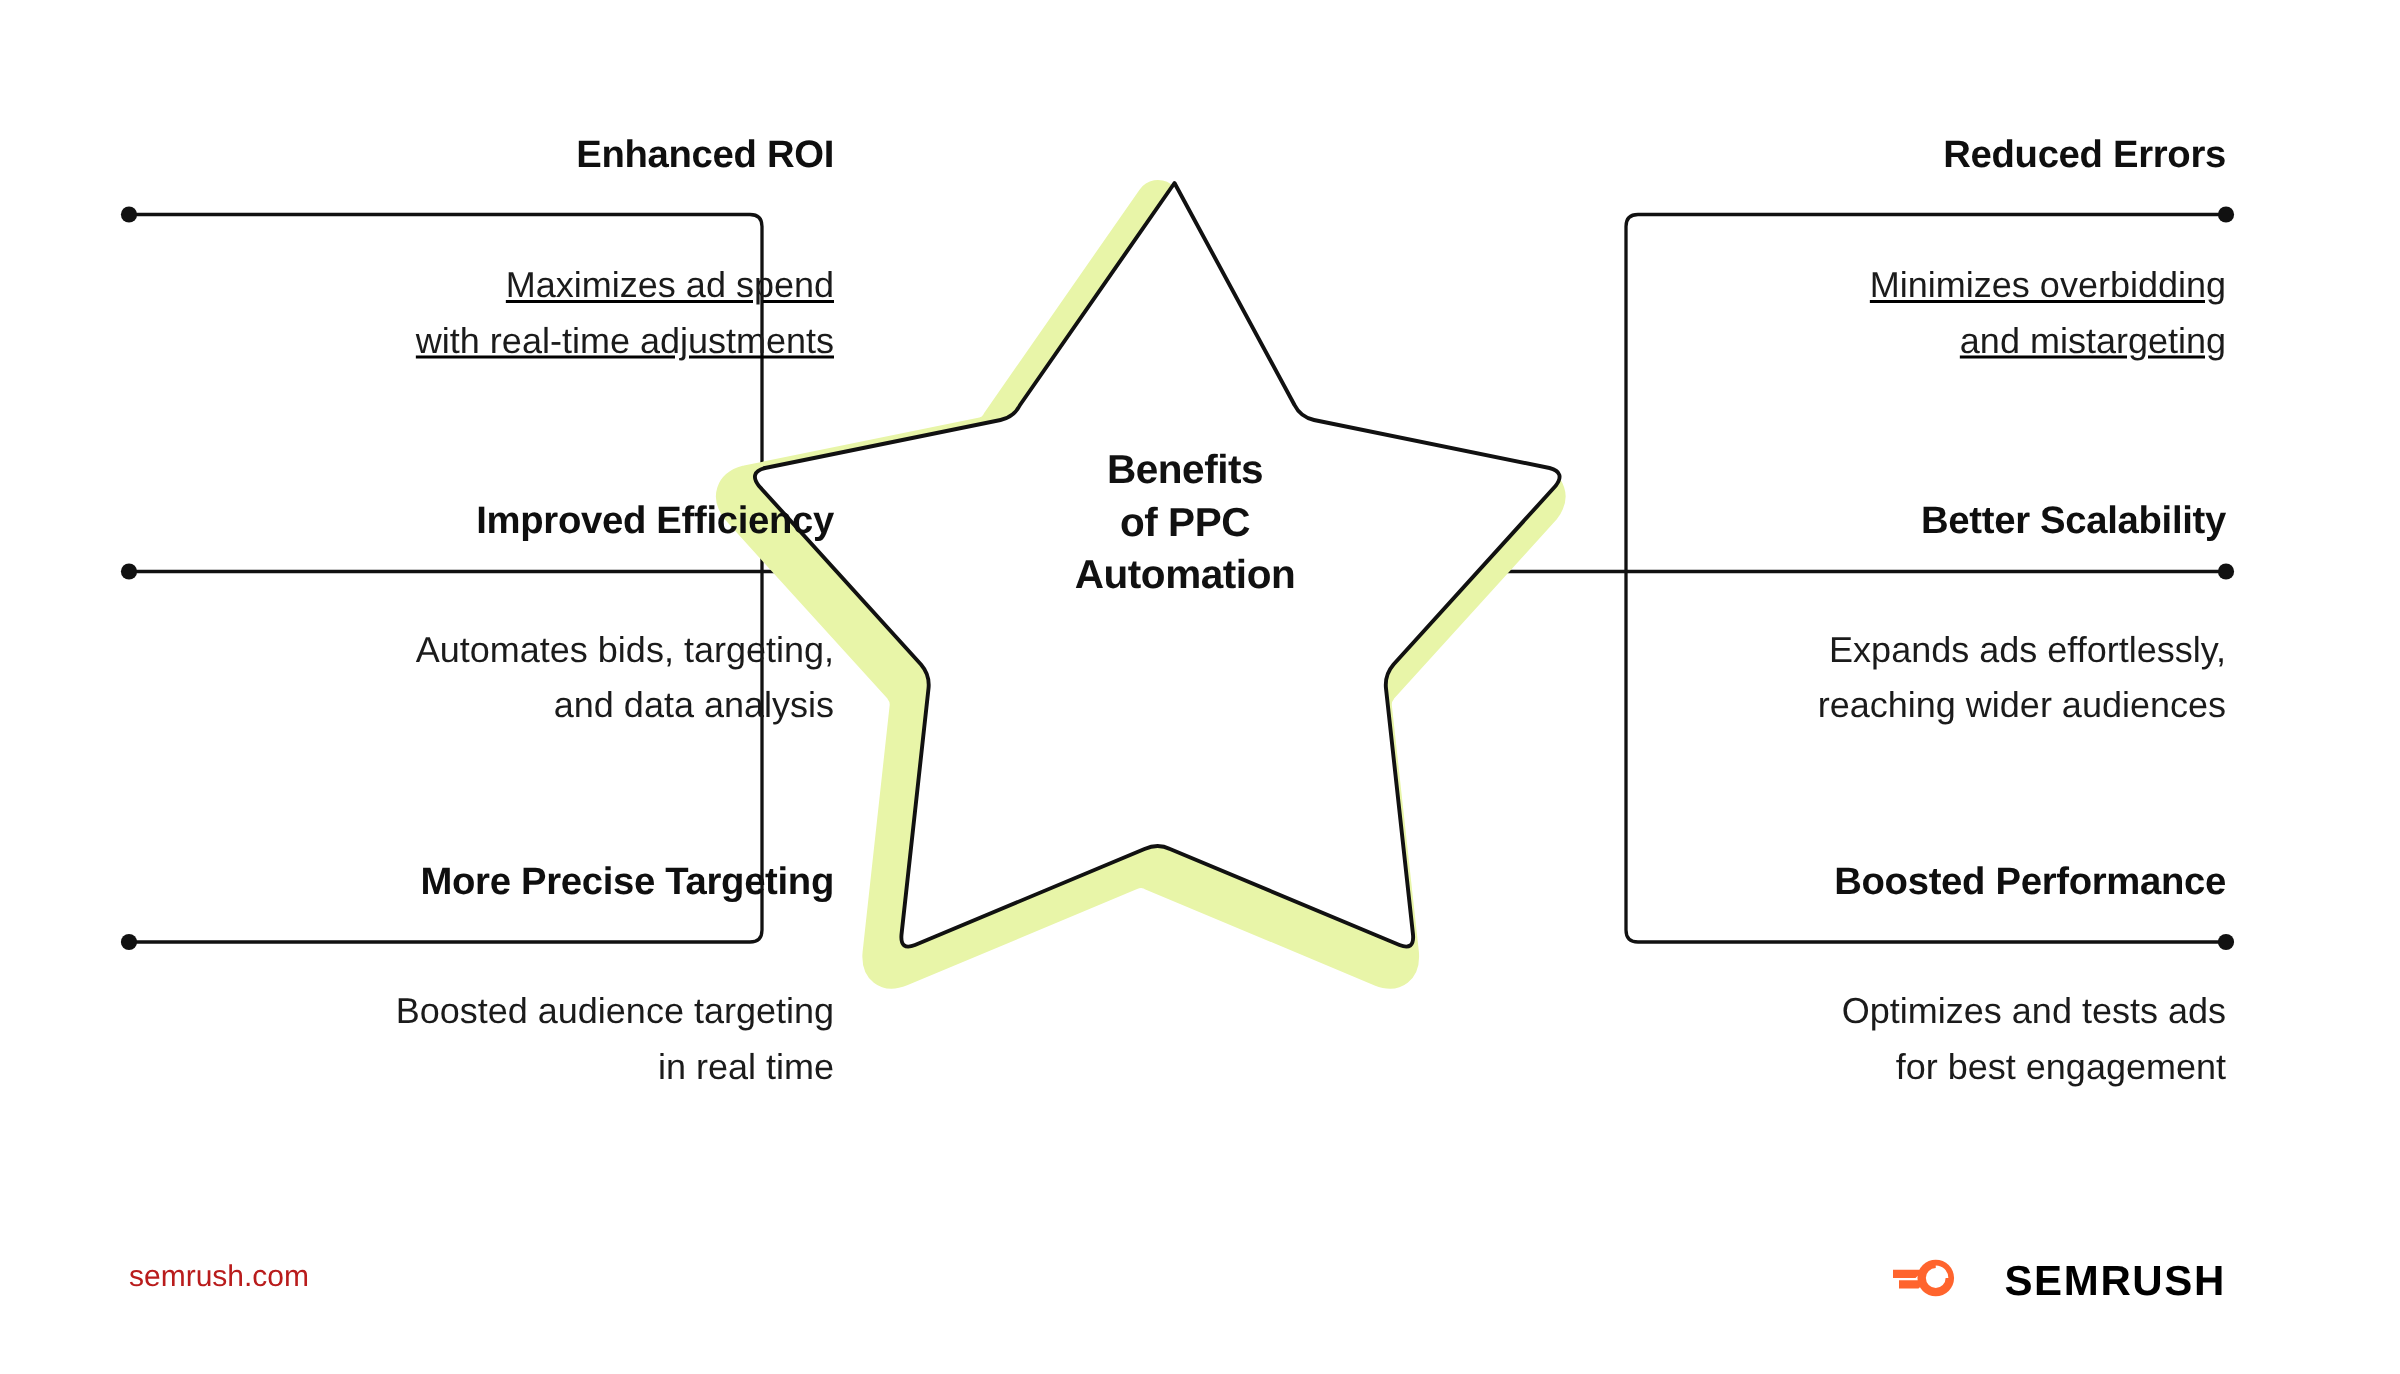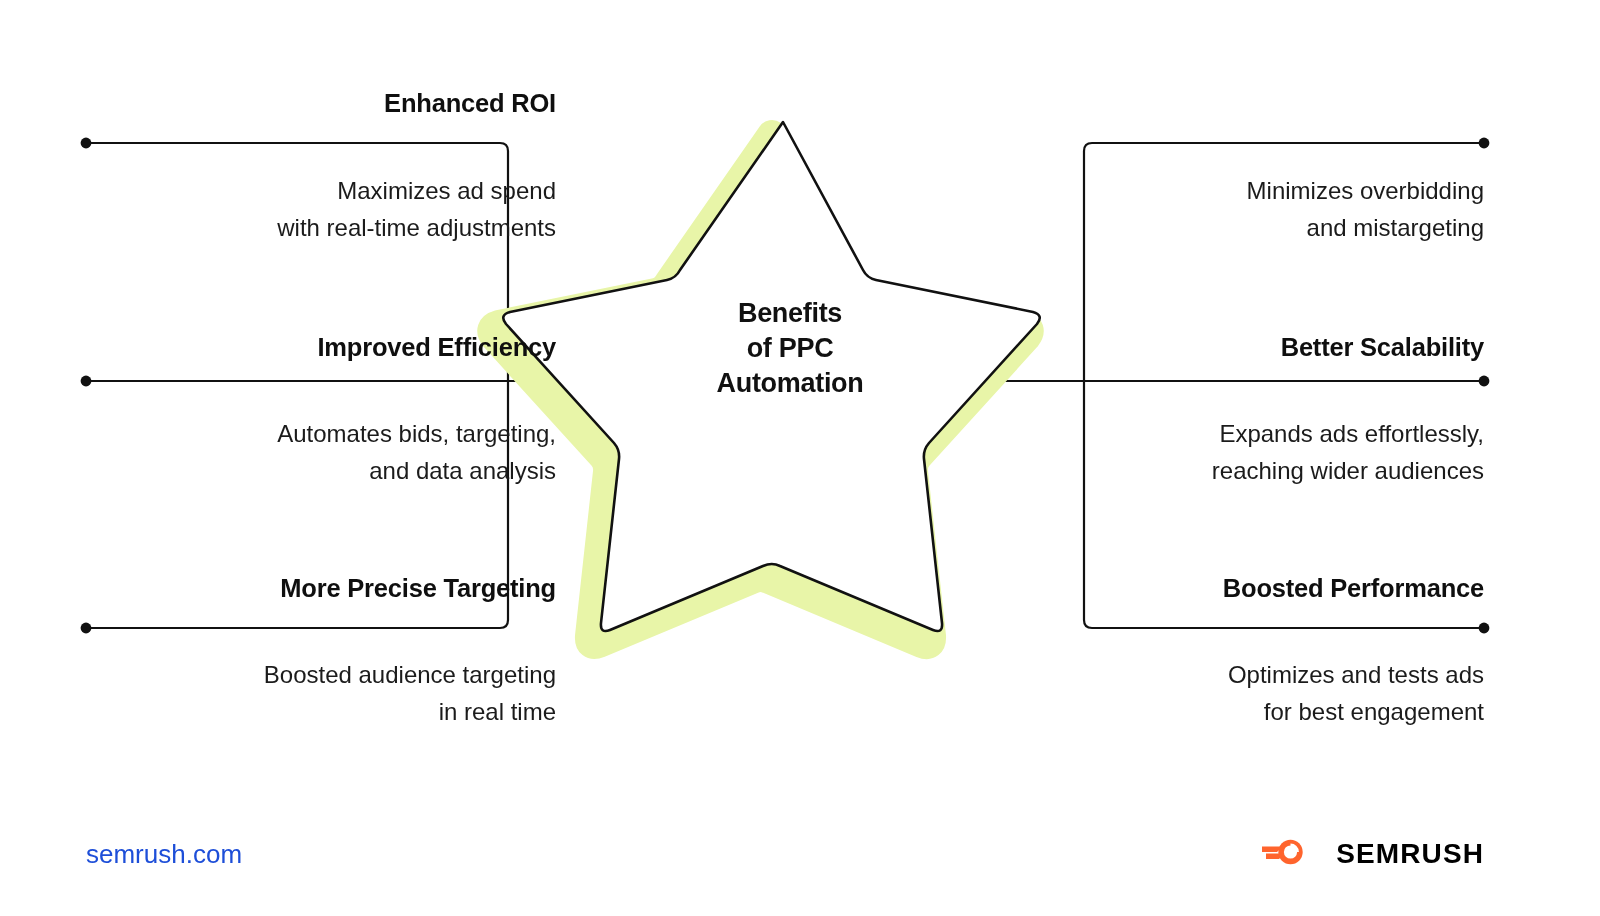--- a/index.html
+++ b/index.html
@@ -74,33 +74,33 @@
     font-size: 24px;
     font-weight: normal;
     color: #1b1b1b;
     line-height: 1.56;
     margin: 0;
   }
   .block-body .ln { display: block; }
 
   
   .h1 { top: 88px;  }
-  .b1 { top: 172px; }
+  .b1 { top: 172px; text-decoration: underline; }
   .h2 { top: 332px; }
   .b2 { top: 415px; }
   .h3 { top: 573px; }
   .b3 { top: 656px; }
 
   
   #footer-url {
     position: absolute;
     left: 86px;
     top: 841px;
-    font-size: 26px;
-    color: #1d4ed8;
+    font-size: 20px;
+    color: #b91c1c;
     line-height: 1;
   }
   #logo {
     position: absolute;
     right: 116px;
     top: 836px;
     display: flex;
     align-items: center;
     gap: 31px;
     height: 36px;
@@ -217,20 +217,23 @@
   <div class="block left h3">
     <p class="block-heading">More Precise Targeting</p>
   </div>
   <div class="block left b3">
     <p class="block-body">
       <span class="ln">Boosted audience targeting</span>
       <span class="ln">in real time</span>
     </p>
   </div>
 
+  <div class="block right h1">
+    <p class="block-heading">Reduced Errors</p>
+  </div>
   <div class="block right b1">
     <p class="block-body">
       <span class="ln">Minimizes overbidding</span>
       <span class="ln">and mistargeting</span>
     </p>
   </div>
 
   <div class="block right h2">
     <p class="block-heading">Better Scalability</p>
   </div>

